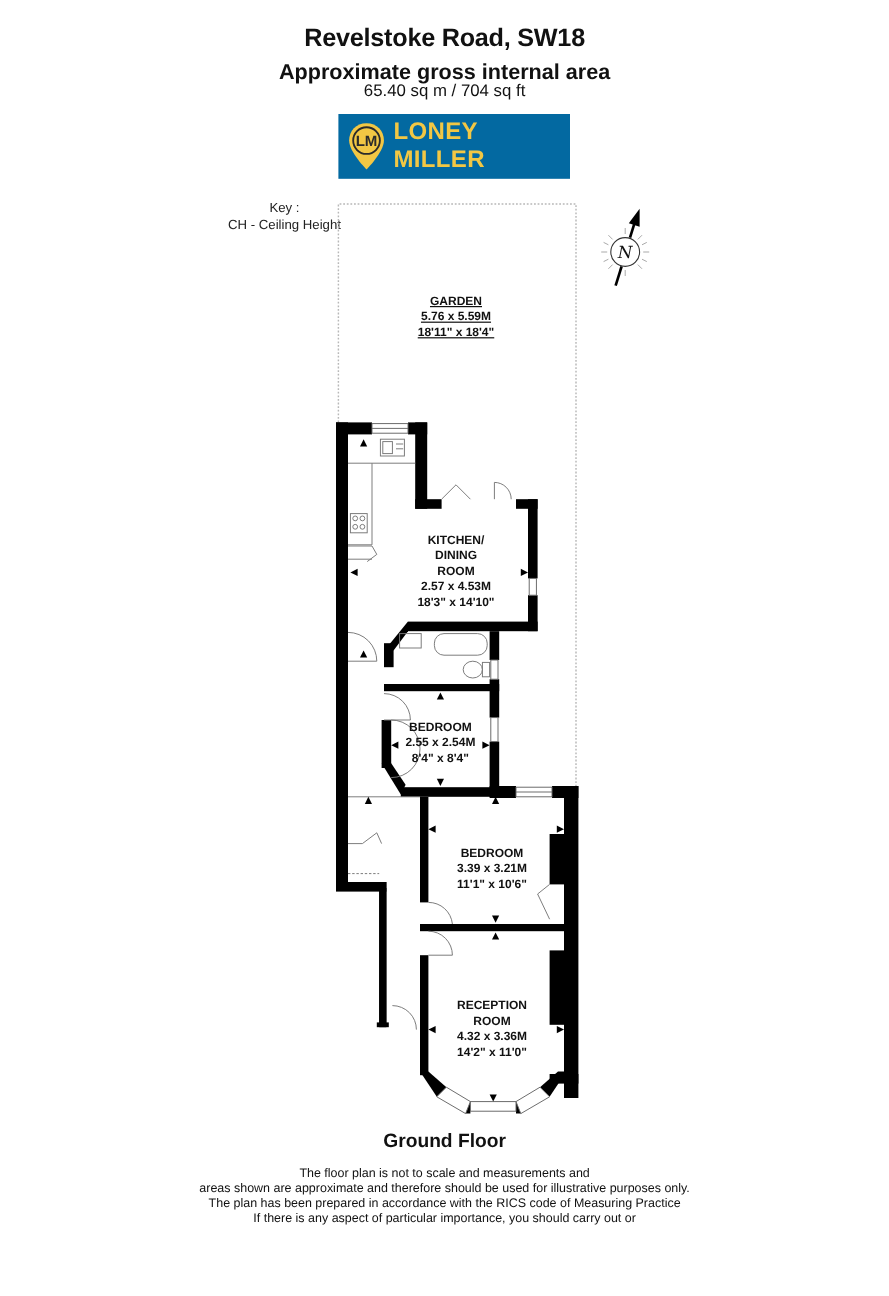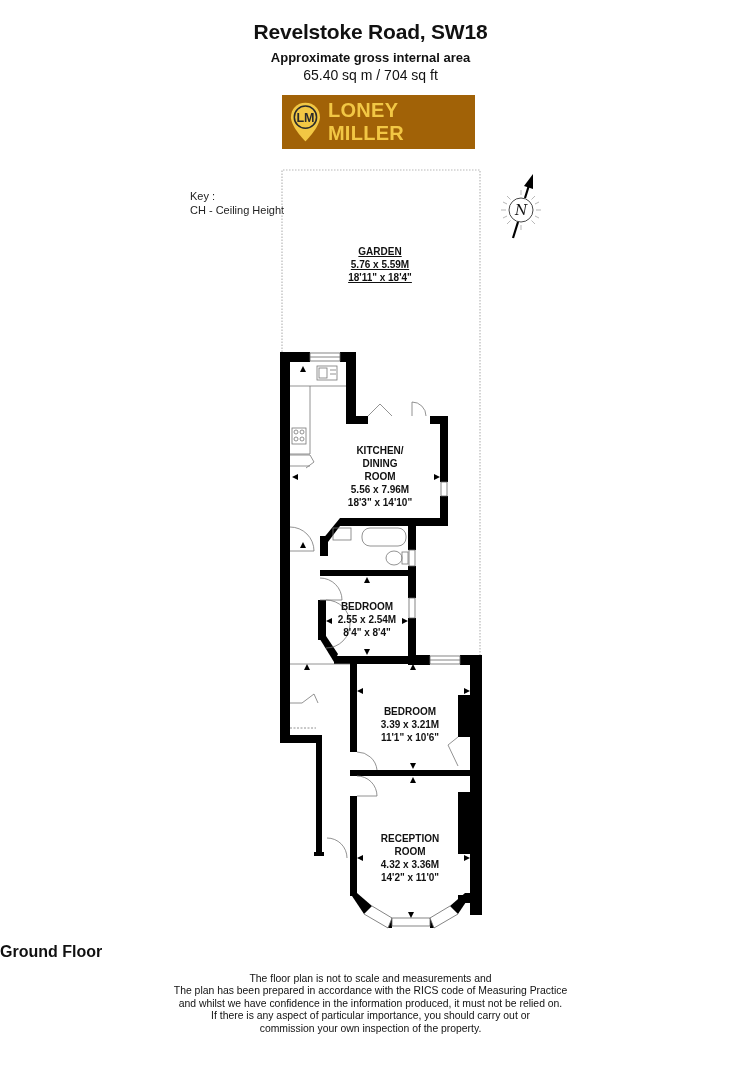--- a/index.html
+++ b/index.html
@@ -1,24 +1,24 @@
 <!DOCTYPE html>
 <html><head>
 <meta charset="utf-8">
 <style>
   html, body { margin:0; padding:0; background:#ffffff; }
   body { width:741px; height:1080px; position:relative; overflow:hidden; font-family:"Liberation Sans", sans-serif; color:#111; }
   .abs { position:absolute; }
   .title { left:0; width:741px; top:20px; text-align:center; font-weight:bold; font-size:21px; letter-spacing:-0.2px; }
-  .subtitle { left:0; width:741px; top:50px; text-align:center; font-weight:bold; font-size:13px; }
+  .subtitle { left:0; width:741px; top:50px; text-align:center; font-weight:bold; font-size:18px; }
   .area { left:0; width:741px; top:67px; text-align:center; font-weight:normal; font-size:14px; }
-  .logo { left:282px; top:95px; width:193px; height:54px; background:#a16207; display:flex; align-items:center; }
+  .logo { left:282px; top:95px; width:193px; height:54px; background:#0369a1; display:flex; align-items:center; }
   .logo-text { color:#f2c744; font-weight:bold; font-size:20px; letter-spacing:0.3px; margin-left:6px; }
-  .key { left:190px; top:189px; font-size:11px; line-height:14px; color:#222; }
-  .floor-label { left:0; width:741px; top:943px; font-weight:bold; font-size:16px; }
+  .key { left:190px; top:167px; font-size:11px; line-height:14px; color:#222;text-align:center; }
+  .floor-label { left:0; width:741px; top:943px; text-align:center; font-weight:bold; font-size:16px; }
   .disclaimer { left:0; width:741px; top:973px; text-align:center; font-size:10.4px; line-height:12.4px; color:#111; }
   .disclaimer div { white-space:nowrap; }
   .room-label { position:absolute; text-align:center; font-weight:bold; font-size:10px; line-height:13px; color:#111; }
   svg.plan { position:absolute; left:0; top:0; }
 </style>
 </head>
 <body>
 
 <div class="abs title">Revelstoke Road, SW18</div>
 <div class="abs subtitle">Approximate gross internal area</div>
@@ -209,21 +209,21 @@
 <div class="room-label" style="left:320px; top:245px; width:120px;text-decoration:underline;">
   <div>GARDEN</div>
   <div>5.76 x 5.59M</div>
   <div>18'11" x 18'4"</div>
 </div>
 
 <div class="room-label" style="left:325px; top:444px; width:110px;">
   <div>KITCHEN/</div>
   <div>DINING</div>
   <div>ROOM</div>
-  <div>5.56 x 7.96M</div>
+  <div>2.57 x 4.53M</div>
   <div>18'3" x 14'10"</div>
 </div>
 
 <div class="room-label" style="left:322px; top:600px; width:90px;">
   <div>BEDROOM</div>
   <div>2.55 x 2.54M</div>
   <div>8'4" x 8'4"</div>
 </div>
 
 <div class="room-label" style="left:360px; top:705px; width:100px;">
@@ -236,17 +236,16 @@
   <div>RECEPTION</div>
   <div>ROOM</div>
   <div>4.32 x 3.36M</div>
   <div>14'2" x 11'0"</div>
 </div>
 
 <div class="abs floor-label">Ground Floor</div>
 
 <div class="abs disclaimer">
   <div>The floor plan is not to scale and measurements and</div>
+  <div>areas shown are approximate and therefore should be used for illustrative purposes only.</div>
   <div>The plan has been prepared in accordance with the RICS code of Measuring Practice</div>
-  <div>and whilst we have confidence in the information produced, it must not be relied on.</div>
   <div>If there is any aspect of particular importance, you should carry out or</div>
-  <div>commission your own inspection of the property.</div>
 </div>
 
 </body></html>

